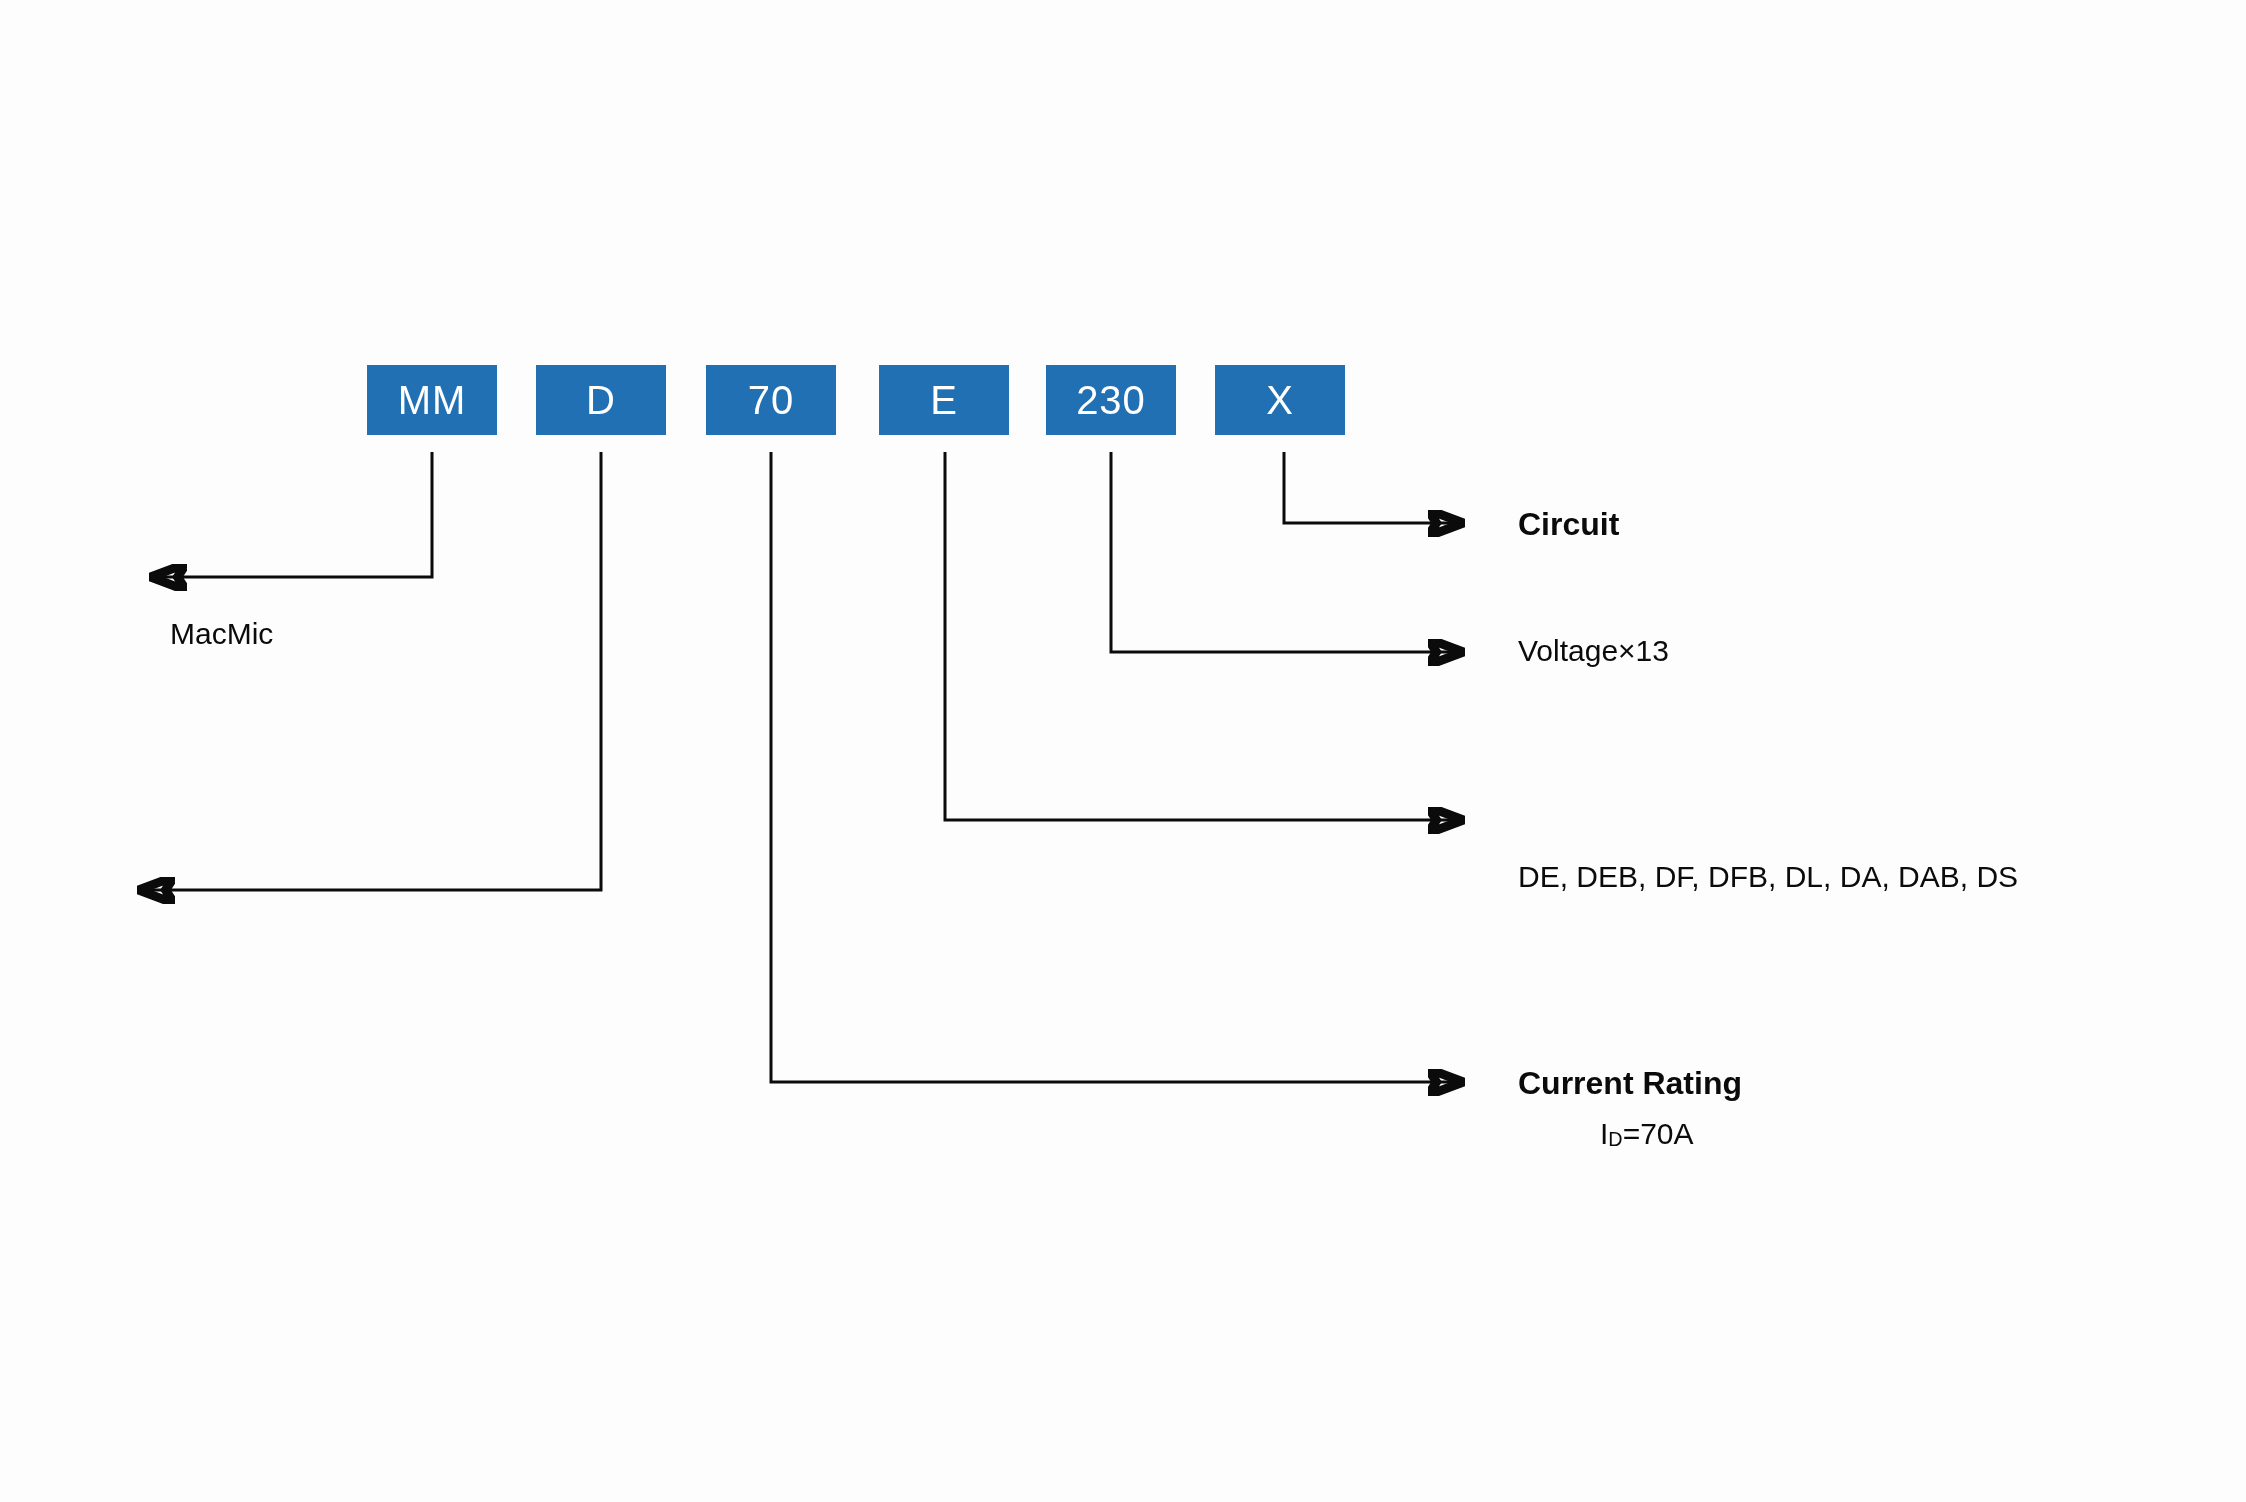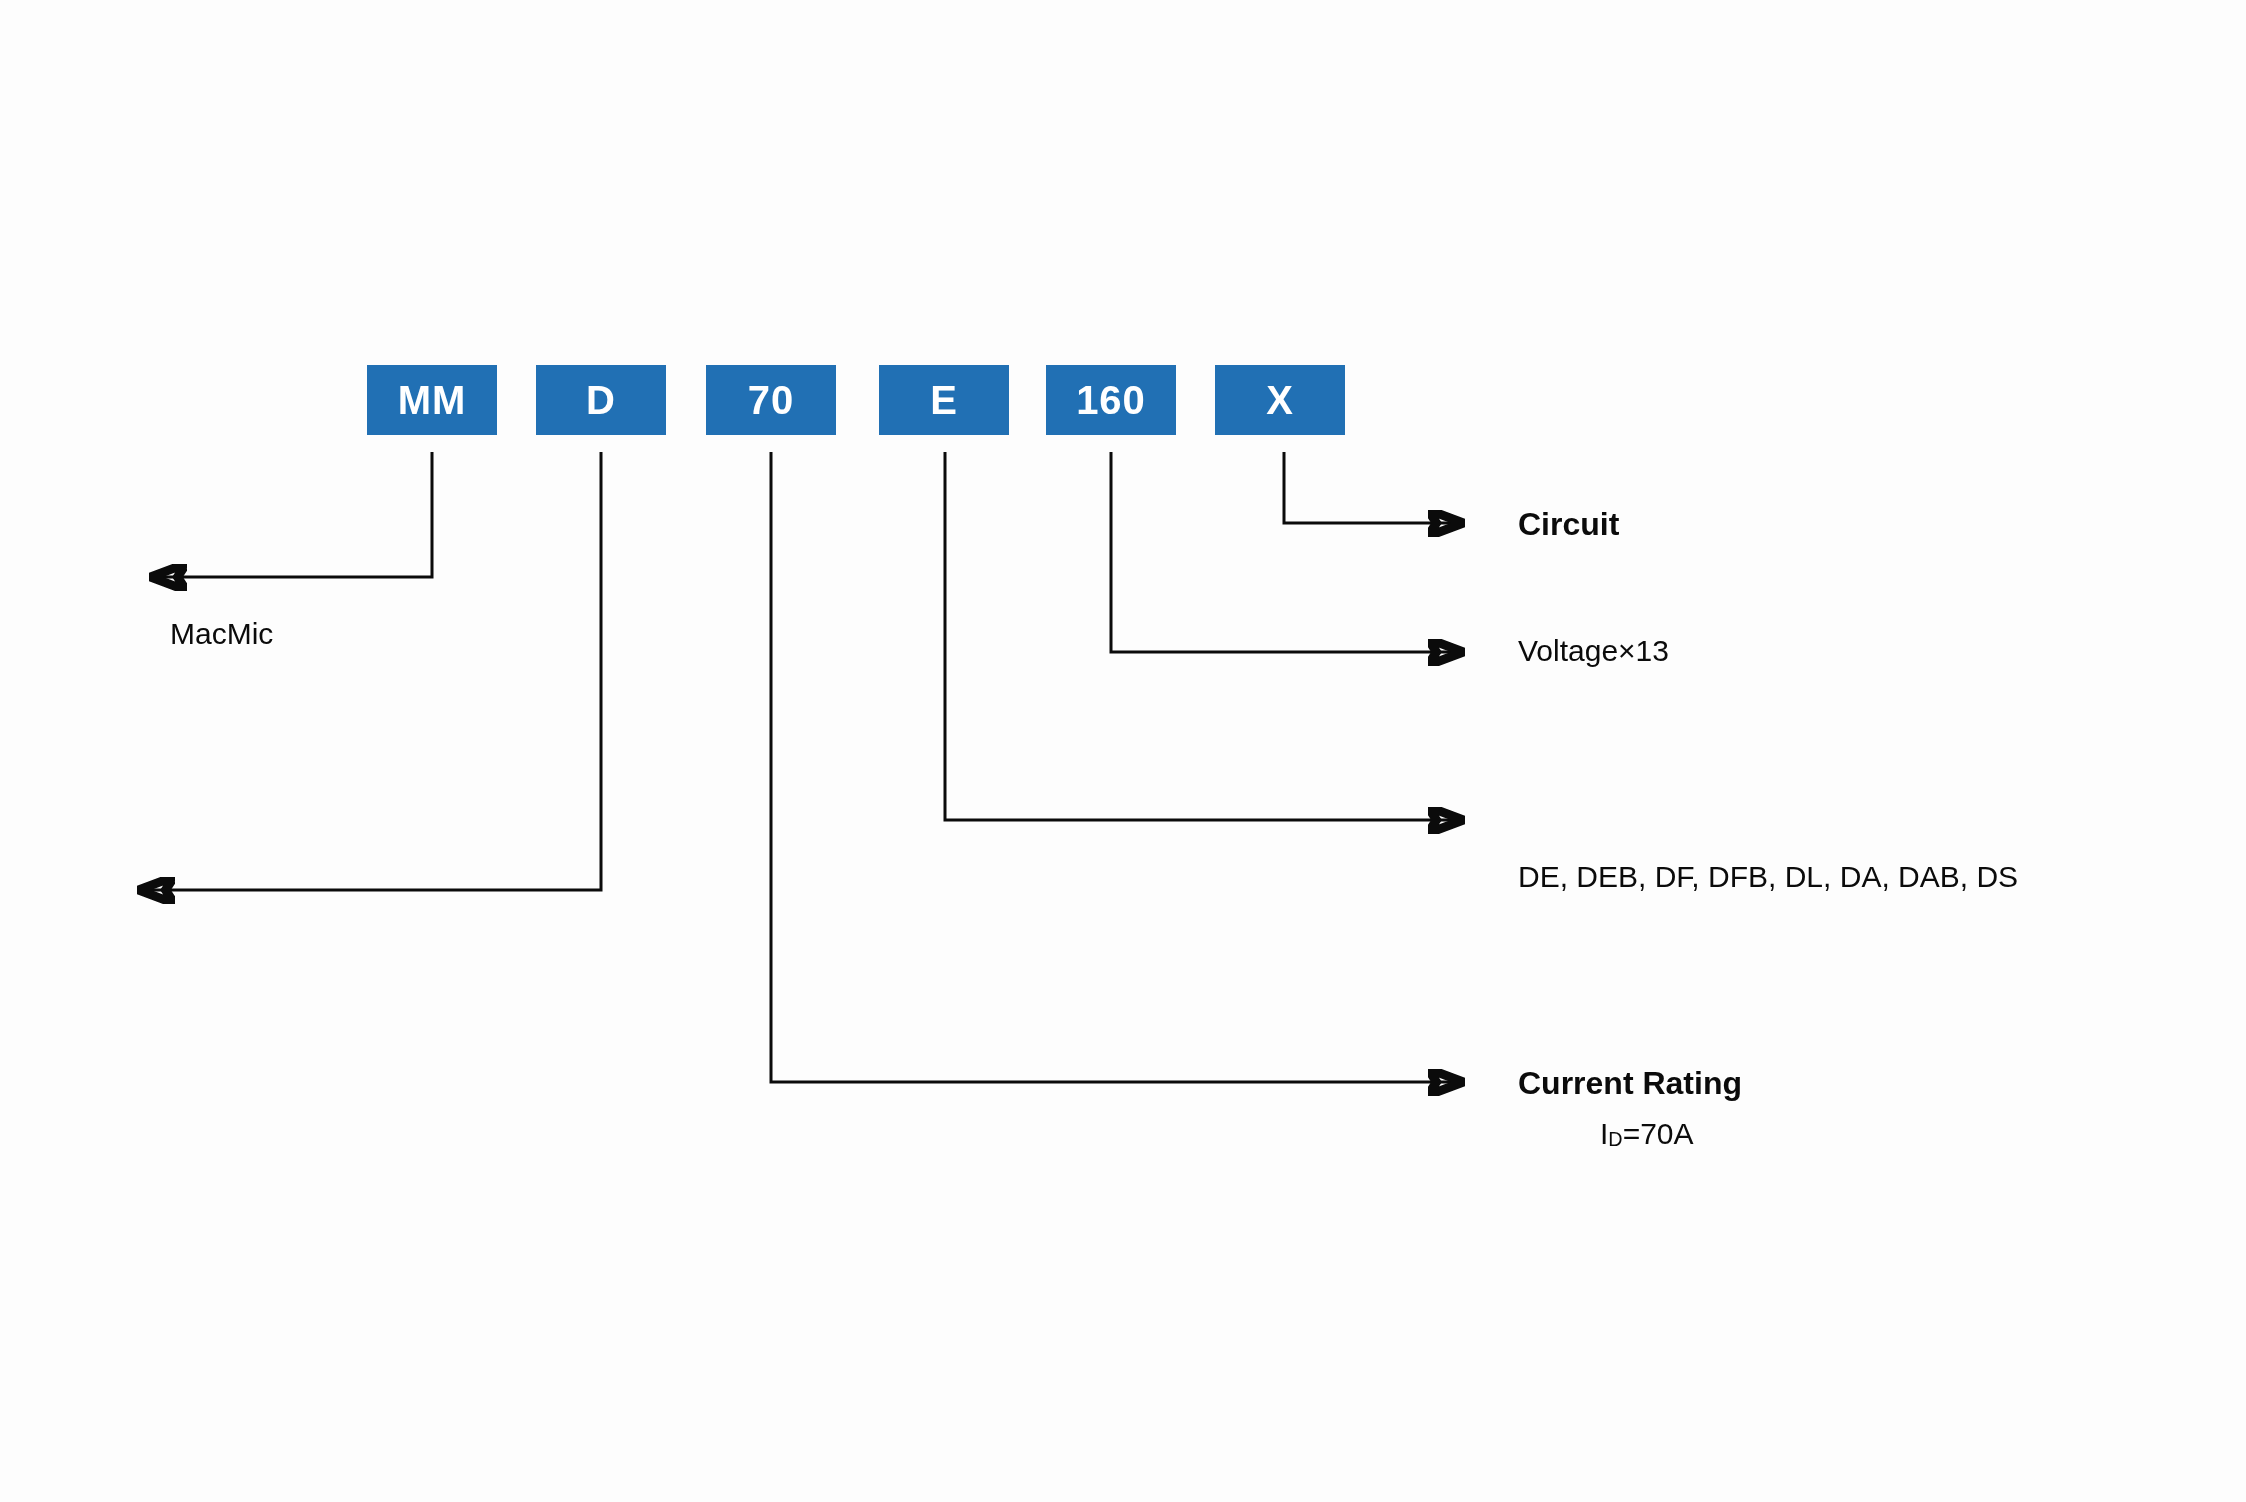--- a/index.html
+++ b/index.html
@@ -29,21 +29,21 @@
     stroke-width: 3;
   }
   .pbox {
     position: absolute;
     top: 365px;
     width: 130px;
     height: 70px;
     background: #2170b4;
     color: #ffffff;
     font-size: 40px;
-    font-weight: bold;
+    font-weight: normal;
     line-height: 70px;
     text-align: center;
     letter-spacing: 1px;
   }
   .lbl {
     position: absolute;
     transform: translateY(-50%);
     white-space: nowrap;
     font-size: 30px;
     line-height: 1.2;
@@ -75,21 +75,21 @@
     <path d="M 771 452 L 771 1082 L 1462 1082" marker-end="url(#arr)"></path>
     <path d="M 945 452 L 945 820 L 1462 820" marker-end="url(#arr)"></path>
     <path d="M 1111 452 L 1111 652 L 1462 652" marker-end="url(#arr)"></path>
     <path d="M 1284 452 L 1284 523 L 1462 523" marker-end="url(#arr)"></path>
   </svg>
 
   <div class="pbox" style="left:367px">MM</div>
   <div class="pbox" style="left:536px">D</div>
   <div class="pbox" style="left:706px">70</div>
   <div class="pbox" style="left:879px">E</div>
-  <div class="pbox" style="left:1046px">160</div>
+  <div class="pbox" style="left:1046px">230</div>
   <div class="pbox" style="left:1215px">X</div>
 
   <div class="lbl" style="left:170px; top:634px">MacMic</div>
 
 
   <div class="lbl bold" style="left:1518px; top:524px">Circuit</div>
 
   <div class="lbl" style="left:1518px; top:651px">Voltage×13</div>
 
   <div class="lbl" style="left:1518px; top:877px">DE, DEB, DF, DFB, DL, DA, DAB, DS</div>

